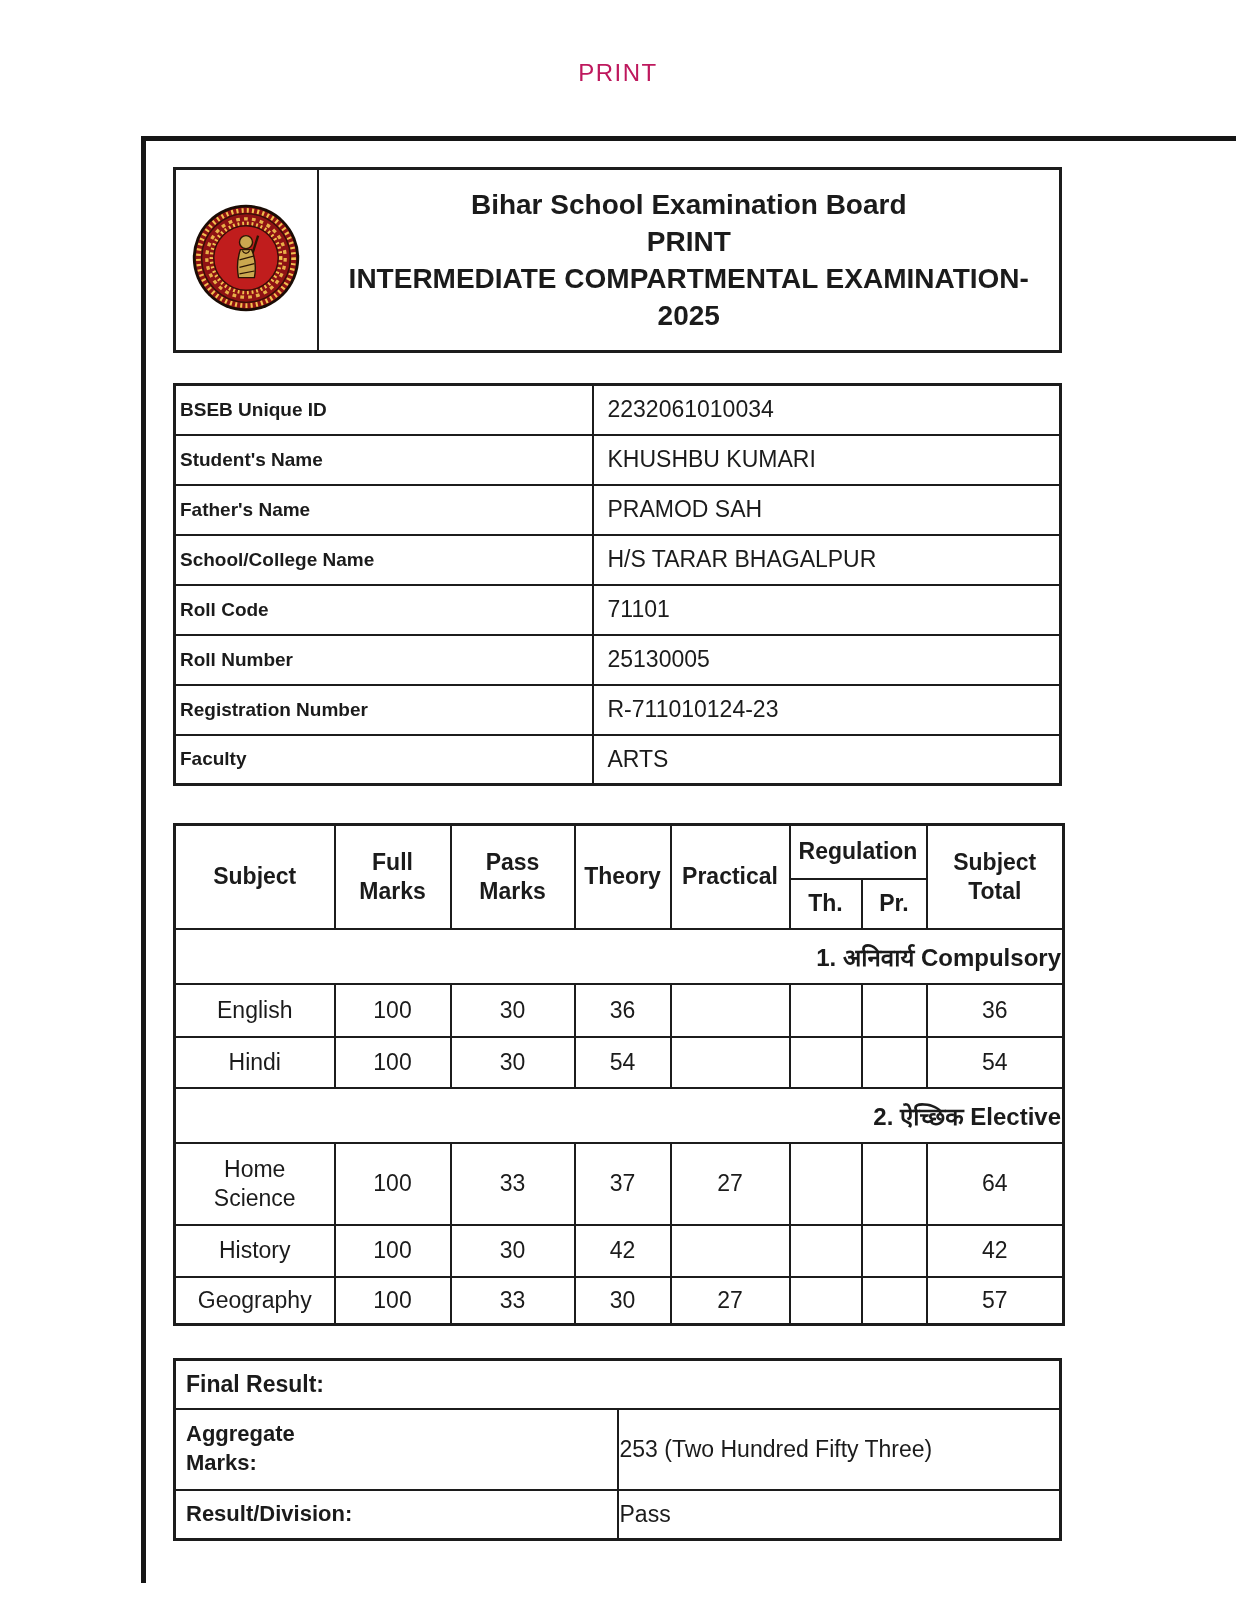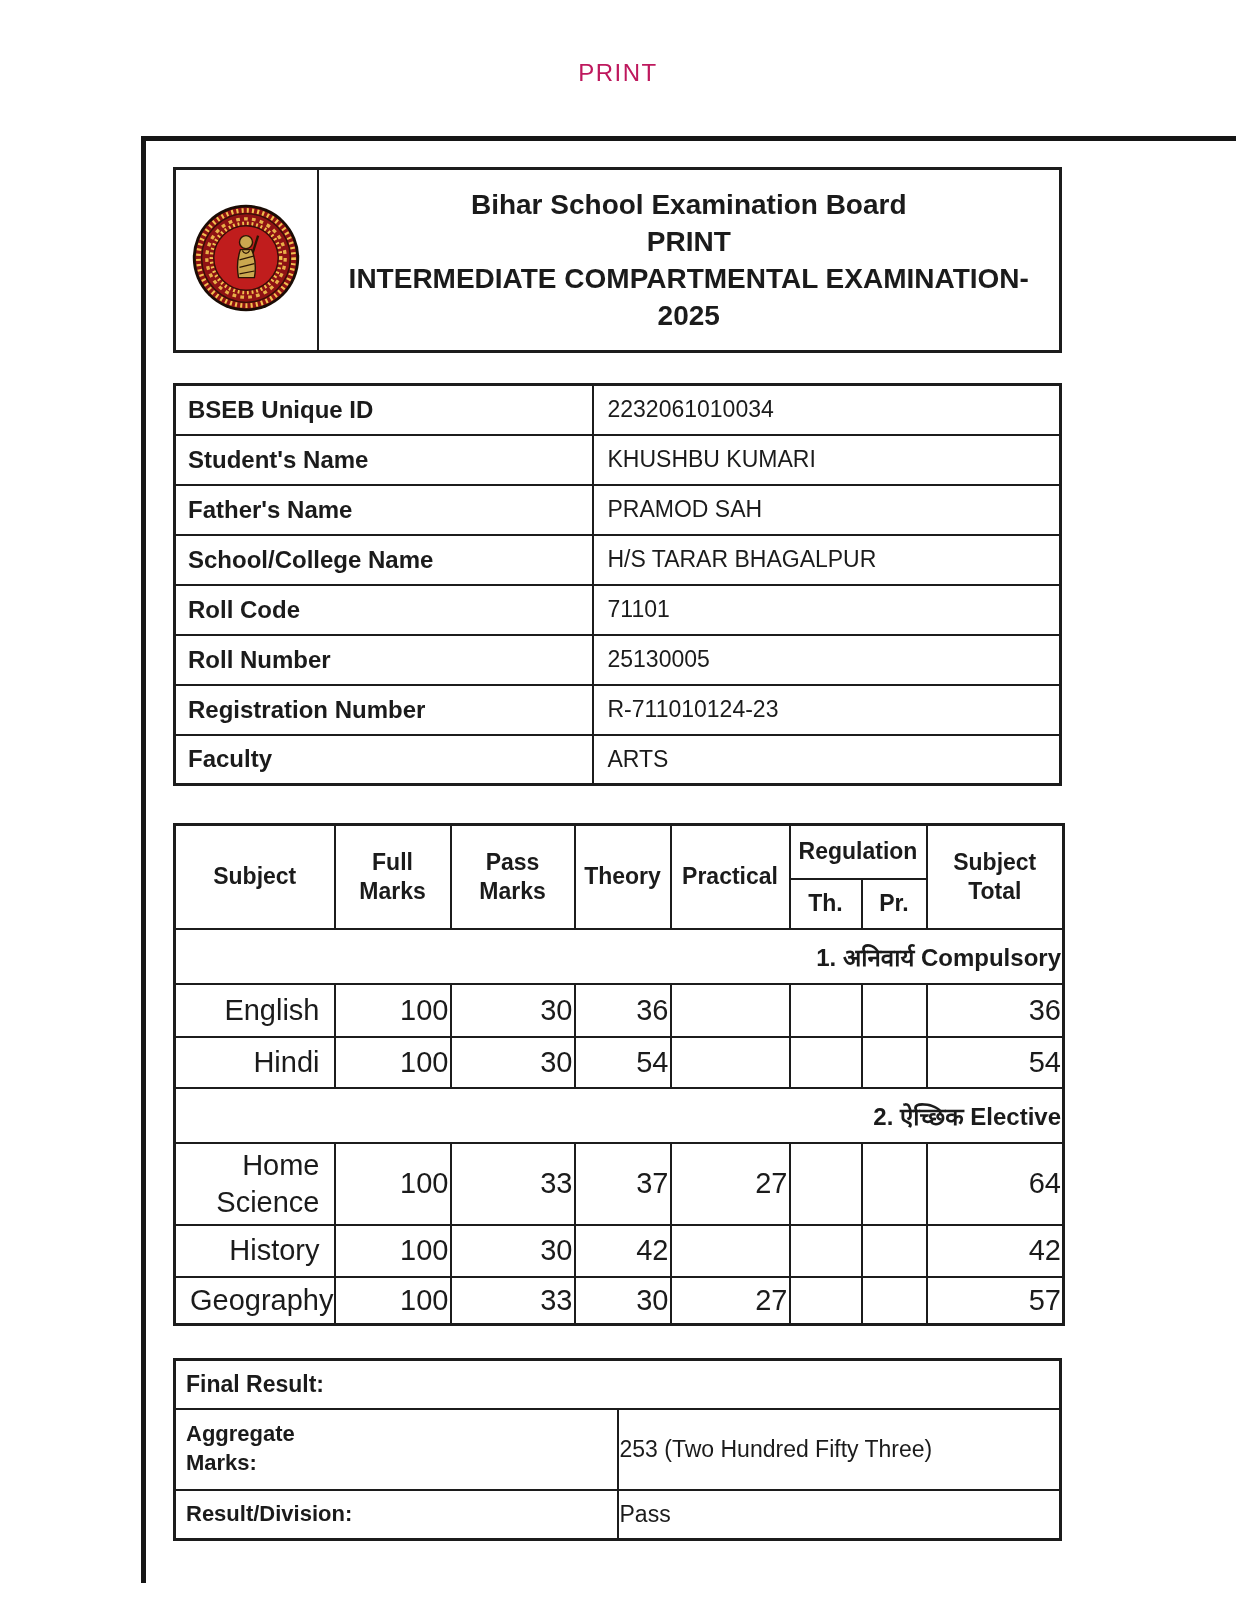--- a/index.html
+++ b/index.html
@@ -28,29 +28,29 @@
   .logo-cell { width:143px; text-align:center; vertical-align:middle; }
   .title-cell {
     text-align:center; vertical-align:middle;
     font-size:28px; font-weight:700; line-height:37px; padding:0 8px;
   }
 
   
   .info-table { left:27px; top:242px; width:889px; }
   .info-table tr { height:50px; }
   .info-label {
-    width:418px; font-weight:700; font-size:24px;
-    padding-left:12px; vertical-align:middle;
+    width:418px; font-weight:700; font-size:19px;
+    padding-left:4px; vertical-align:middle;
   }
   .info-value { font-size:23px; padding-left:14px; vertical-align:middle;margin-left:48px; }
 
   
   .marks-table { left:27px; top:682px; width:889px; }
   .marks-table th { font-weight:700; font-size:23px; text-align:center; vertical-align:middle; line-height:1.25; padding:0 2px; }
-  .marks-table td { font-size:29px; text-align:right; vertical-align:middle; }
+  .marks-table td { font-size:23px; text-align:center; vertical-align:middle; }
   .mh-top { height:54px; }
   .mh-sub { height:50px; }
   .section-row td {
     text-align:right; font-weight:700; font-size:24px; padding-left:10px;
   }
   .h55 { height:55px; } .h53 { height:53px; } .h51 { height:51px; }
   .h82 { height:82px; } .h52 { height:52px; } .h48 { height:48px; }
   .subject-cell { padding:0 14px; line-height:1.25; }
 
   

